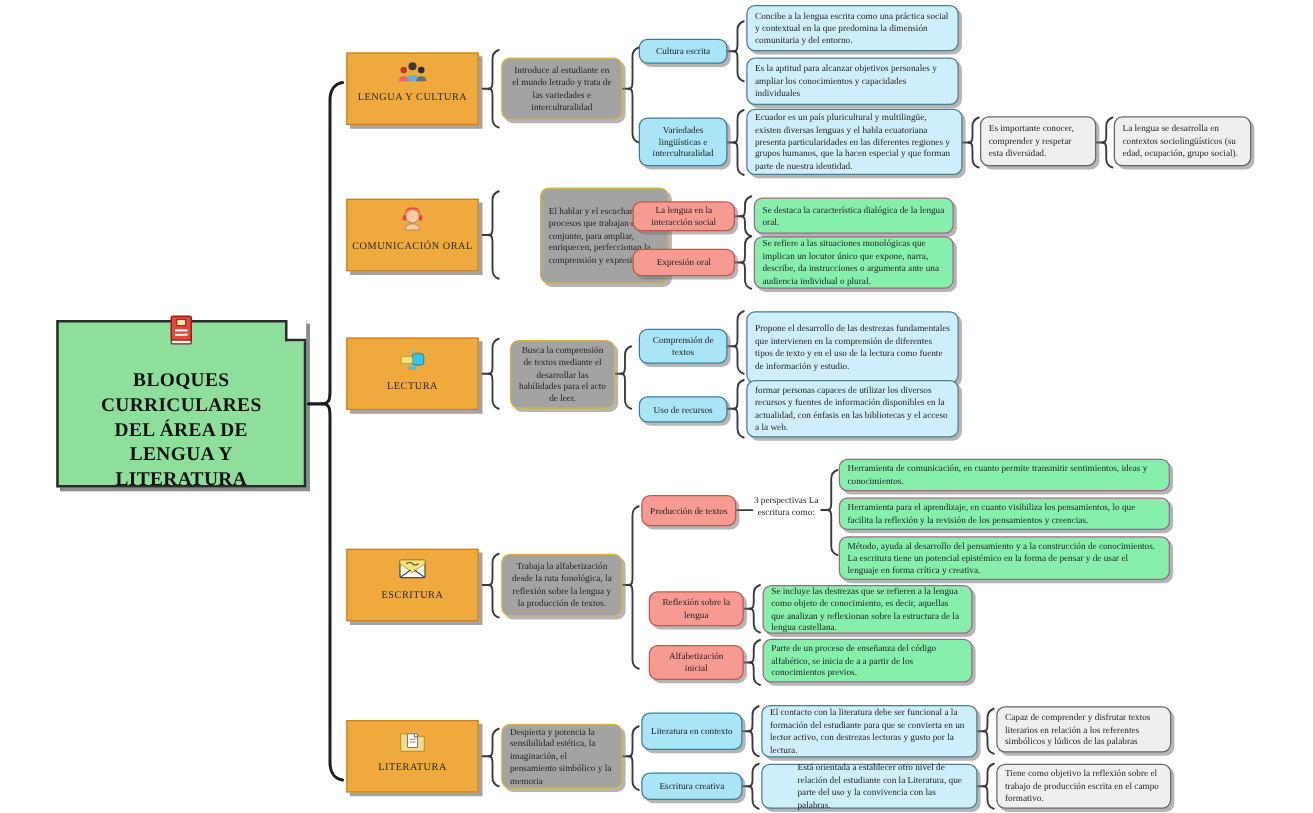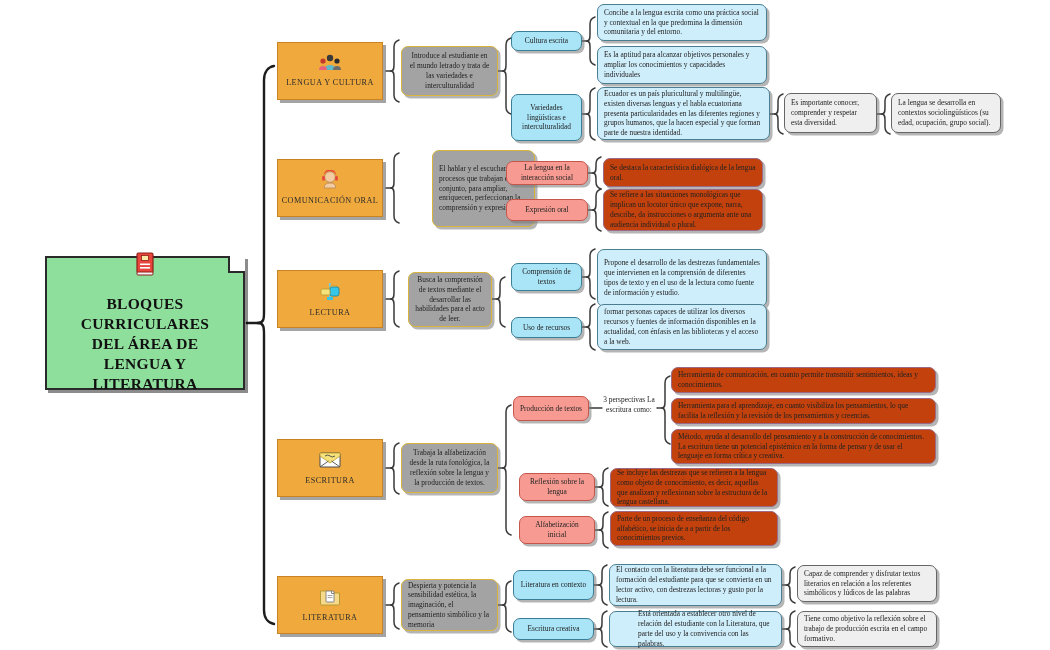--- a/index.html
+++ b/index.html
@@ -33,21 +33,21 @@
     color:#111;letter-spacing:.3px;padding:0 6px;
   }
   .book-icon{margin-bottom:6px;line-height:1;}
 
   
   .lvl1{
     width:106px;
     background:#f0a93c;
     border:1.5px solid #c98322;
     box-shadow:3px 3px 0 rgba(90,90,90,.55);
-    display:flex;flex-direction:column;align-items:center;justify-content:center;
+    display:flex;flex-direction:column;align-items:center;justify-content:flex-start;
     padding:6px 2px 7px;
   }
   .lvl1 .l1-label{
     font-size:8.2px;letter-spacing:.45px;color:#2b2b2b;text-align:center;
     text-transform:uppercase;margin-top:4px;
   }
   .lvl1 .l1-icon{font-size:17px;line-height:1;}
 
   
   .box{
@@ -59,21 +59,21 @@
     padding:5px 6px;
     display:flex;align-items:center;
   }
   .box.center-txt{justify-content:center;text-align:center;}
   .box.left-txt{text-align:left;}
 
   .yellow{background:#a3a3a3;border-color:#d8b43c;}
   .blue  {background:#a9e4f7;border-color:#3b7f96;}
   .blue-pale{background:#cfeefb;border-color:#4a7e90;}
   .pink  {background:#f79b92;border-color:#c4564c;}
-  .pink-pale{background:#c2410c;border-color:#9a6a86;}
+  .pink-pale{background:#86efac;border-color:#9a6a86;}
   .gray-pale{background:#efefef;border-color:#666;}
 
   .label-plain{
     position:absolute;font-size:7.4px;line-height:1.33;color:#222;text-align:center;
   }
 </style>
 </head>
 <body>
 
 <div id="canvas">
@@ -224,21 +224,21 @@
       </svg>
     </div>
     <div class="l1-label">LENGUA Y CULTURA</div>
   </div>
   <div class="node box yellow center-txt" style="left:401px;top:46px;width:97px;height:50px;">Introduce al estudiante en el mundo letrado y trata de las variedades e interculturalidad</div>
 
   <div class="node box blue center-txt" style="left:511px;top:31px;width:71px;height:20px;">Cultura escrita</div>
   <div class="node box blue-pale left-txt" style="left:597px;top:4px;width:170px;height:37px;">Concibe a la lengua escrita como una práctica social y contextual en la que predomina la dimensión comunitaria y del entorno.</div>
   <div class="node box blue-pale left-txt" style="left:597px;top:46px;width:170px;height:38px;">Es la aptitud para alcanzar objetivos personales y ampliar los conocimientos y capacidades individuales</div>
 
-  <div class="node box blue center-txt" style="left:511px;top:94px;width:71px;height:47px;">Variedades lingüísticas e interculturalidad</div>
+  <div class="node box blue center-txt" style="left:511px;top:94px;width:71px;height:39px;">Variedades lingüísticas e interculturalidad</div>
   <div class="node box blue-pale left-txt" style="left:597px;top:87px;width:173px;height:53px;">Ecuador es un país pluricultural y multilingüe, existen diversas lenguas y el habla ecuatoriana presenta particularidades en las diferentes regiones y grupos humanos, que la hacen especial y que forman parte de nuestra identidad.</div>
   <div class="node box gray-pale left-txt" style="left:784px;top:93px;width:93px;height:40px;">Es importante conocer, comprender y respetar esta diversidad.</div>
   <div class="node box gray-pale left-txt" style="left:891px;top:93px;width:110px;height:40px;">La lengua se desarrolla en contextos sociolingüísticos (su edad, ocupación, grupo social).</div>
 
   <div class="node lvl1" style="left:277px;top:159px;height:58px;">
     <div class="l1-icon">
       <svg width="20" height="19" viewBox="0 0 20 19">
         <circle cx="10" cy="7" r="5.3" fill="#f3cda1" stroke="#b8875a" stroke-width="0.8"></circle>
         <path d="M3.6 7 a6.4 6 0 0 1 12.8 0 v-1 a6.4 6.6 0 0 0 -12.8 0z" fill="#e8453c"></path>
         <rect x="2.2" y="6" width="2.6" height="4.6" rx="1.2" fill="#e8453c"></rect>

